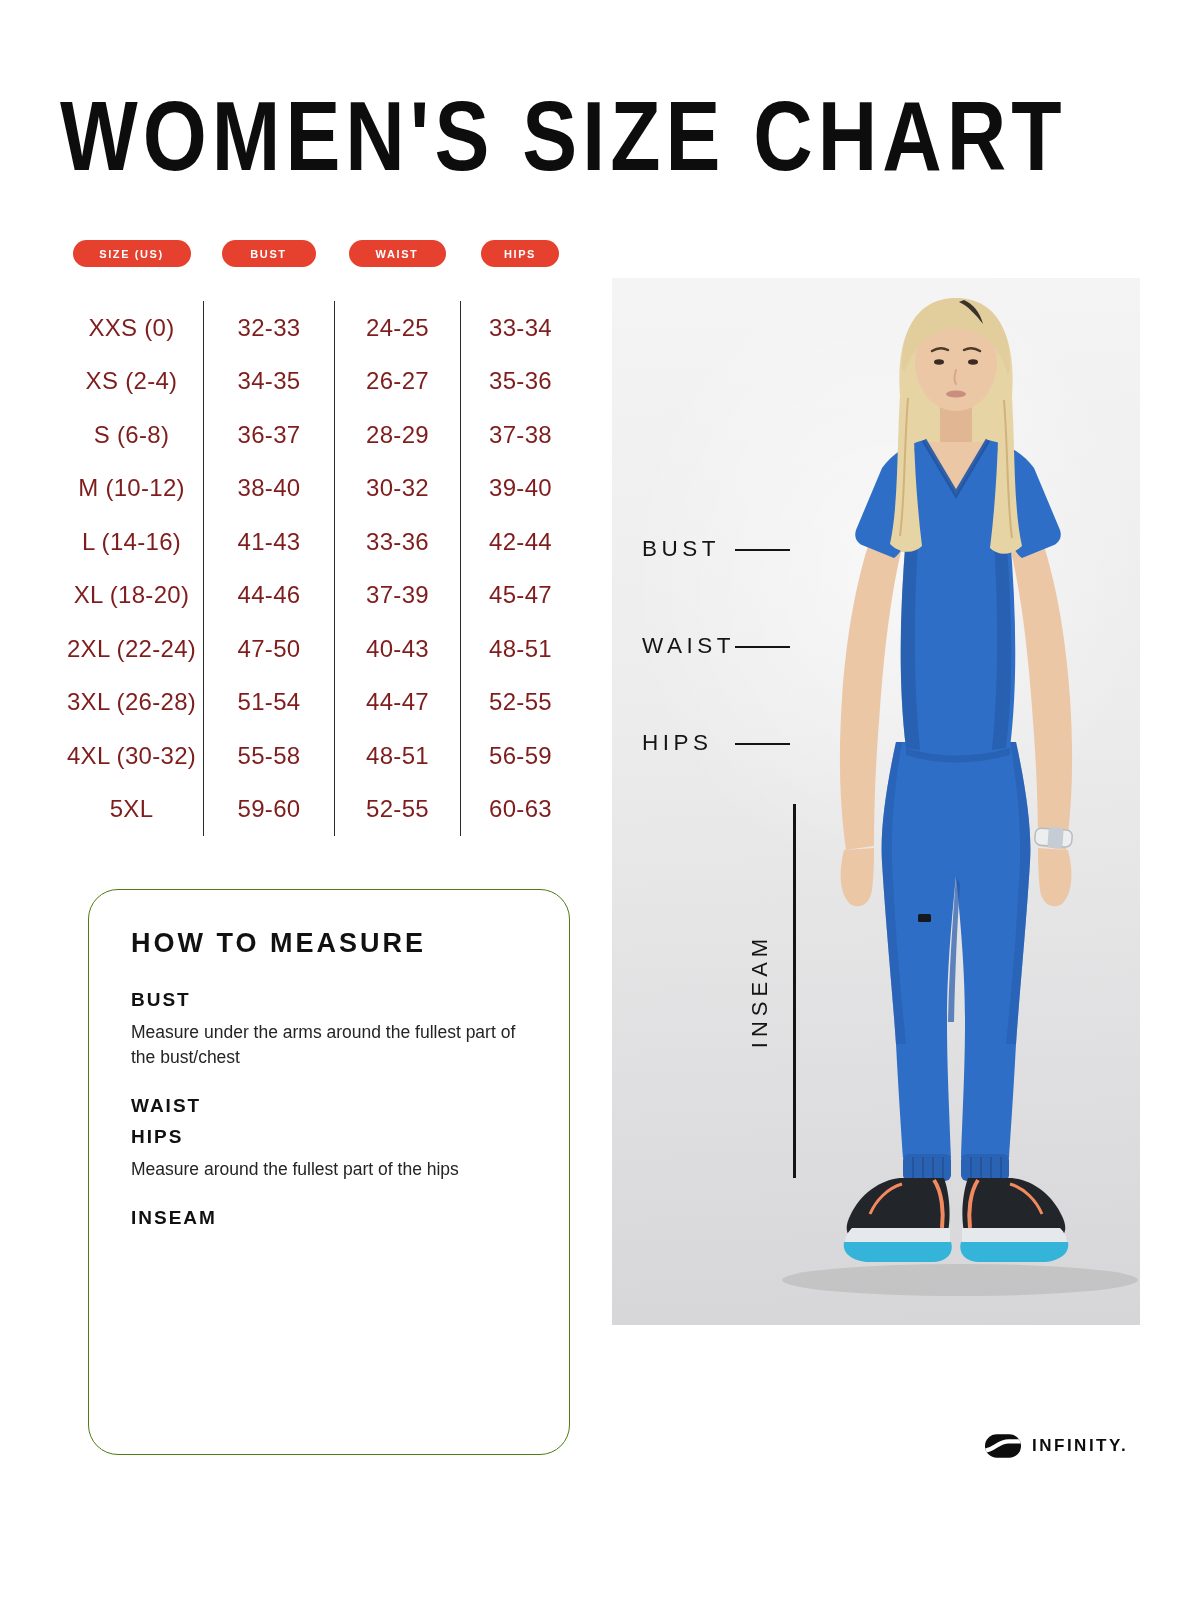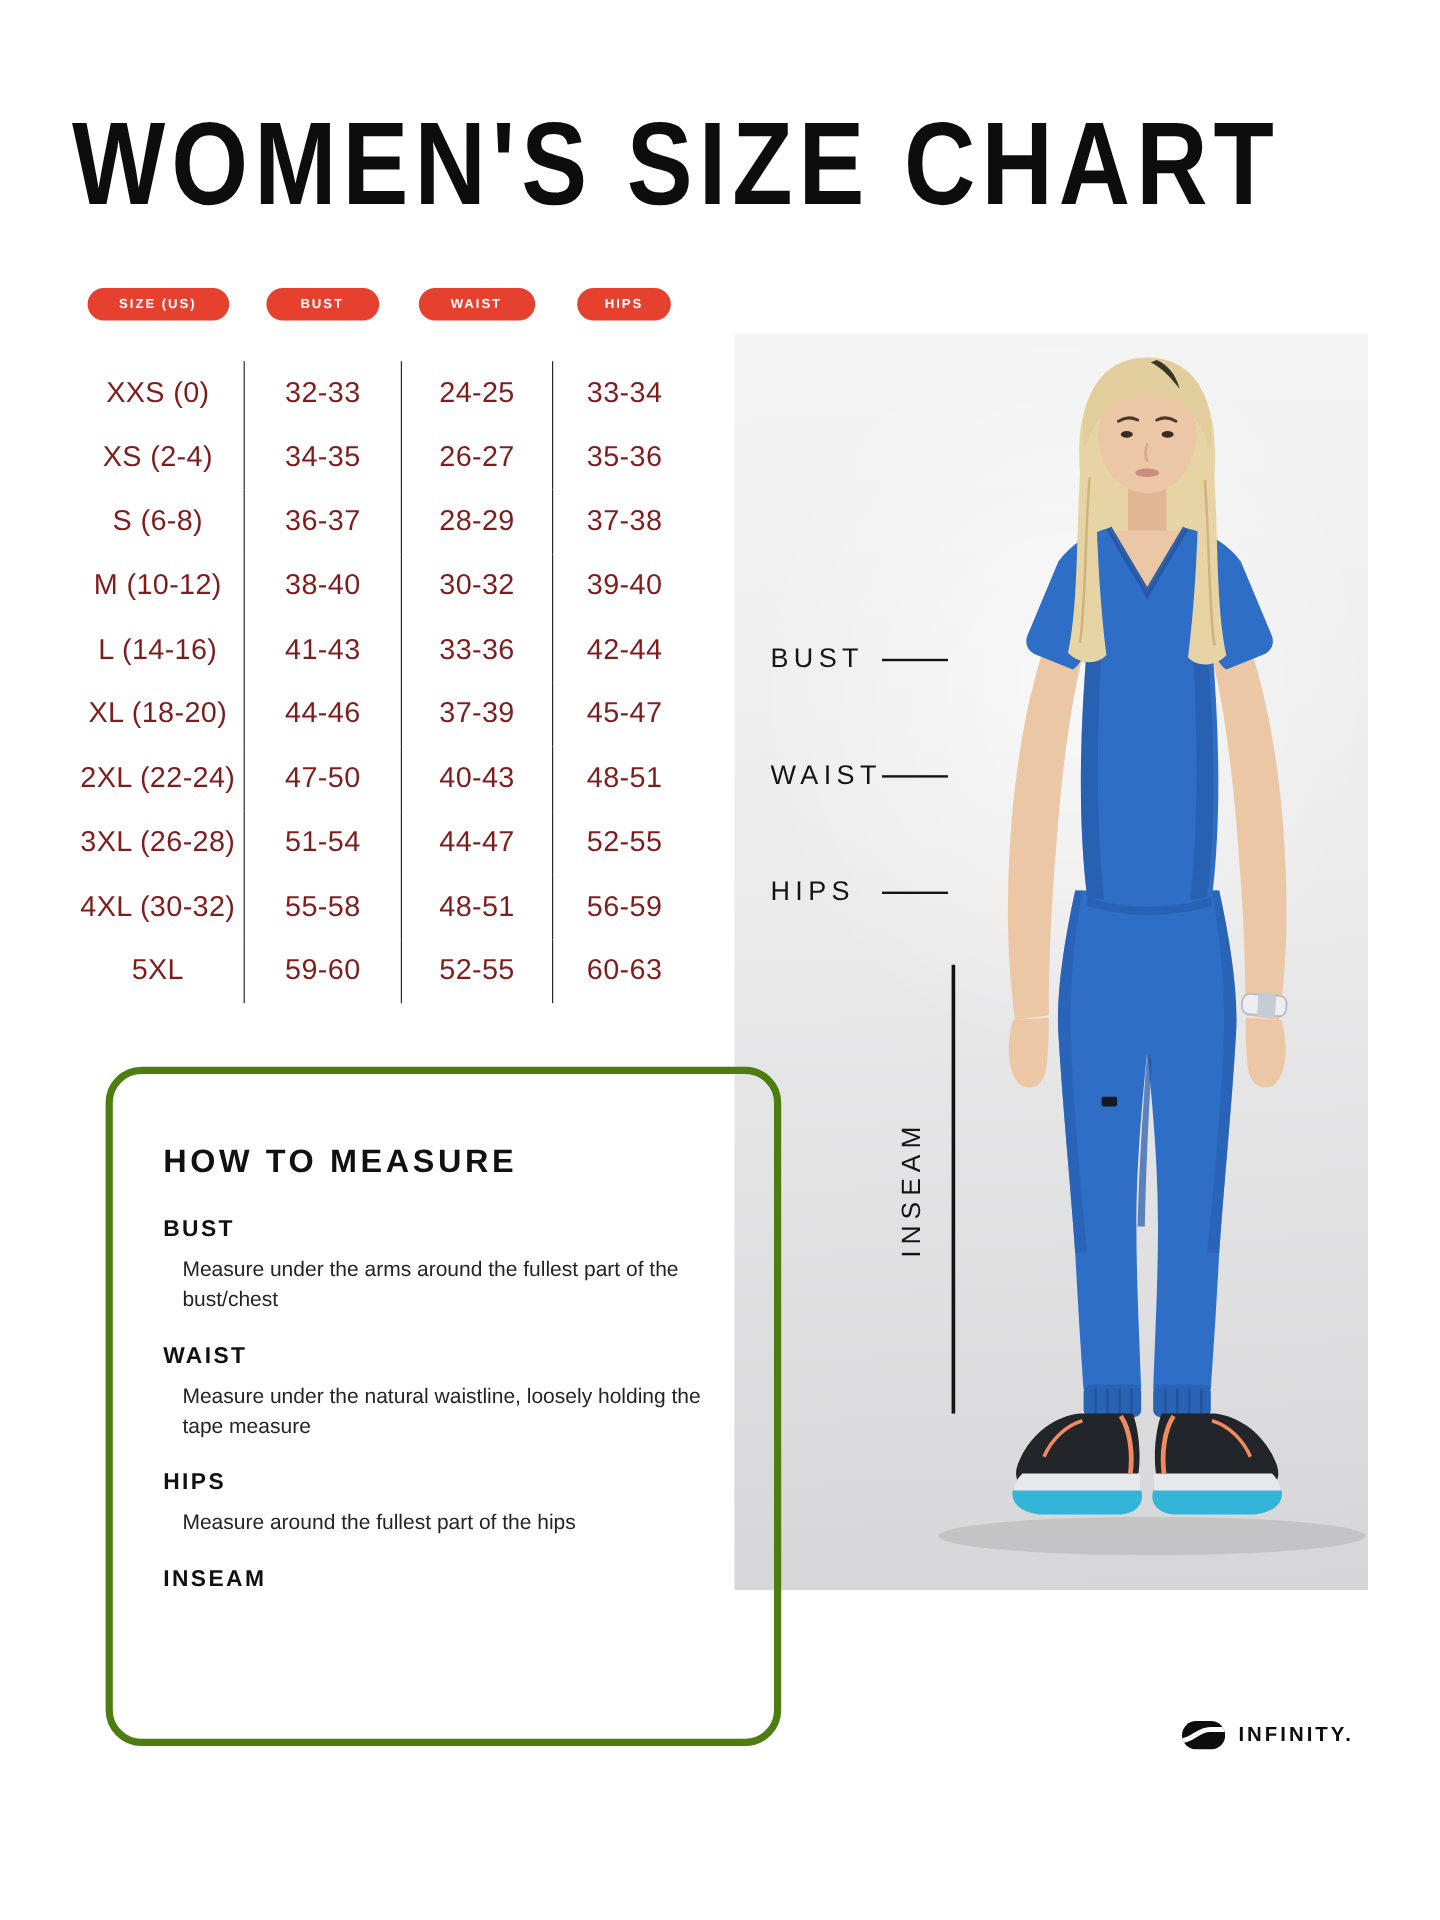--- a/index.html
+++ b/index.html
@@ -60,27 +60,27 @@
     font-size:22px;letter-spacing:5px;color:#141414;
     transform:rotate(-90deg);
   }
   .caption{
     position:absolute;left:612px;top:1332px;width:528px;
     text-align:right;font-size:13px;letter-spacing:0.4px;color:#3c3c3c;
   }
 
   
   .htm-box{
-    position:absolute;left:88px;top:889px;width:563px;height:566px;
-    border:6px solid #4d7c0f;border-radius:30px;box-sizing:border-box;
-    padding:58px 48px 0 42px;background:transparent;
+    position:absolute;left:88px;top:889px;width:482px;height:566px;
+    border:1px solid #4d7c0f;border-radius:30px;box-sizing:border-box;
+    padding:38px 48px 0 42px;background:transparent;
   }
   .htm-title{font-size:27px;font-weight:700;letter-spacing:3px;color:#111;margin:0 0 30px 0;}
   .htm-label{font-size:19px;font-weight:700;letter-spacing:2px;color:#111;margin:0 0 9px 0;}
-  .htm-text{font-size:17.5px;line-height:1.42;color:#242424;max-width:432px;margin:0 0 25px 16px;}
+  .htm-text{font-size:17.5px;line-height:1.42;color:#242424;max-width:432px;margin:0 0 25px 0;}
 
   
   .brand{position:absolute;left:985px;top:1434px;display:flex;align-items:center;gap:11px;}
   .brand .wordmark{font-size:17px;font-weight:700;letter-spacing:2.5px;color:#0d0d0d;}
 </style>
 </head>
 <body>
 
 <div class="page">
 
@@ -241,21 +241,20 @@
   </div>
 
 
   <div class="htm-box">
     <div class="htm-title">HOW TO MEASURE</div>
 
     <div class="htm-label">BUST</div>
     <p class="htm-text">Measure under the arms around the fullest part of the bust/chest</p>
 
     <div class="htm-label">WAIST</div>
-    <p class="htm-text">Measure under the natural waistline, loosely holding the tape measure</p>
 
     <div class="htm-label">HIPS</div>
     <p class="htm-text">Measure around the fullest part of the hips</p>
 
     <div class="htm-label">INSEAM</div>
   </div>
 
   <div class="brand">
     <svg width="36" height="24" viewBox="0 0 38 25">
       <defs>

